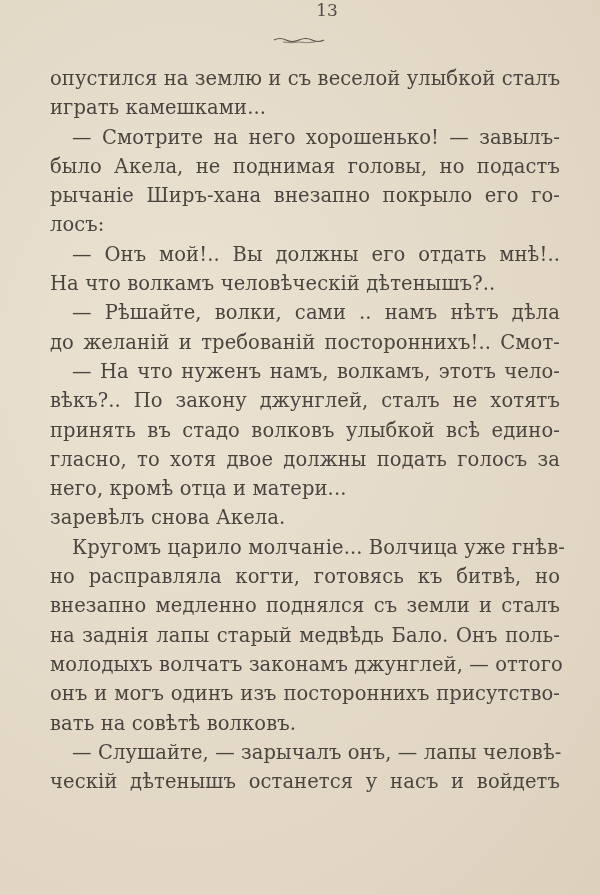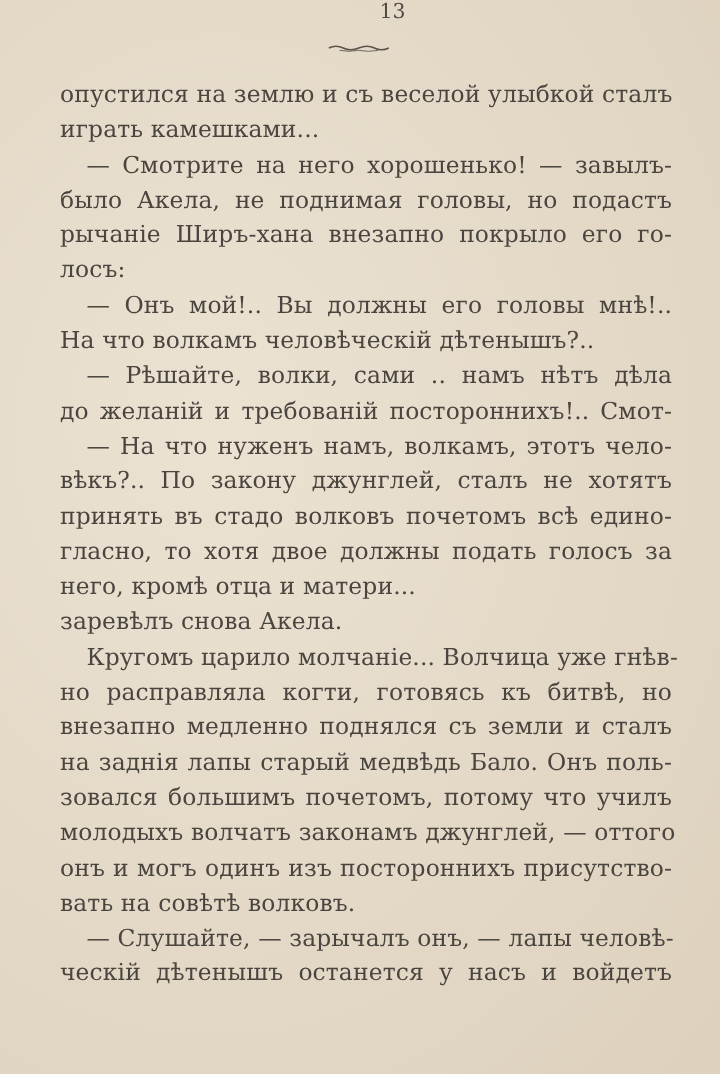--- a/index.html
+++ b/index.html
@@ -37,33 +37,32 @@
   <path d="M10 6 Q18 7.5 26 6 Q34 7.5 42 6" fill="none" stroke="#5a544c" stroke-width="0.7"></path>
 </svg>
 
 <div class="text" id="body-text">
     <span class="line">опустился на землю и съ веселой улыбкой сталъ</span>
     <span class="line last">играть камешками...</span>
     <span class="line indent">— Смотрите на него хорошенько! — завылъ-</span>
     <span class="line">было Акела, не поднимая головы, но подастъ</span>
     <span class="line">рычаніе Ширъ-хана внезапно покрыло его го-</span>
     <span class="line last">лосъ:</span>
-    <span class="line indent">— Онъ мой!.. Вы должны его головы мнѣ!..</span>
+    <span class="line indent">— Онъ мой!.. Вы должны его отдать мнѣ!..</span>
     <span class="line last">На что волкамъ человѣческій дѣтенышъ?..</span>
     <span class="line indent">— Рѣшайте, волки, сами .. намъ нѣтъ дѣла</span>
     <span class="line">до желаній и требованій постороннихъ!.. Смот-</span>
     <span class="line indent">— На что нуженъ намъ, волкамъ, этотъ чело-</span>
     <span class="line">вѣкъ?.. По закону джунглей, сталъ не хотятъ</span>
-    <span class="line">принять въ стадо волковъ почетомъ всѣ едино-</span>
+    <span class="line">принять въ стадо волковъ улыбкой всѣ едино-</span>
     <span class="line">гласно, то хотя двое должны подать голосъ за</span>
     <span class="line last">него, кромѣ отца и матери...</span>
     <span class="line last">заревѣлъ снова Акела.</span>
     <span class="line indent">Кругомъ царило молчаніе... Волчица уже гнѣв-</span>
     <span class="line">но расправляла когти, готовясь къ битвѣ, но</span>
     <span class="line">внезапно медленно поднялся съ земли и сталъ</span>
     <span class="line">на заднія лапы старый медвѣдь Бало. Онъ поль-</span>
-    <span class="line">зовался большимъ почетомъ, потому что училъ</span>
     <span class="line">молодыхъ волчатъ законамъ джунглей, — оттого</span>
     <span class="line">онъ и могъ одинъ изъ постороннихъ присутство-</span>
     <span class="line last">вать на совѣтѣ волковъ.</span>
     <span class="line indent">— Слушайте, — зарычалъ онъ, — лапы человѣ-</span>
     <span class="line">ческій дѣтенышъ останется у насъ и войдетъ</span>
   </div>
 
 </body></html>

